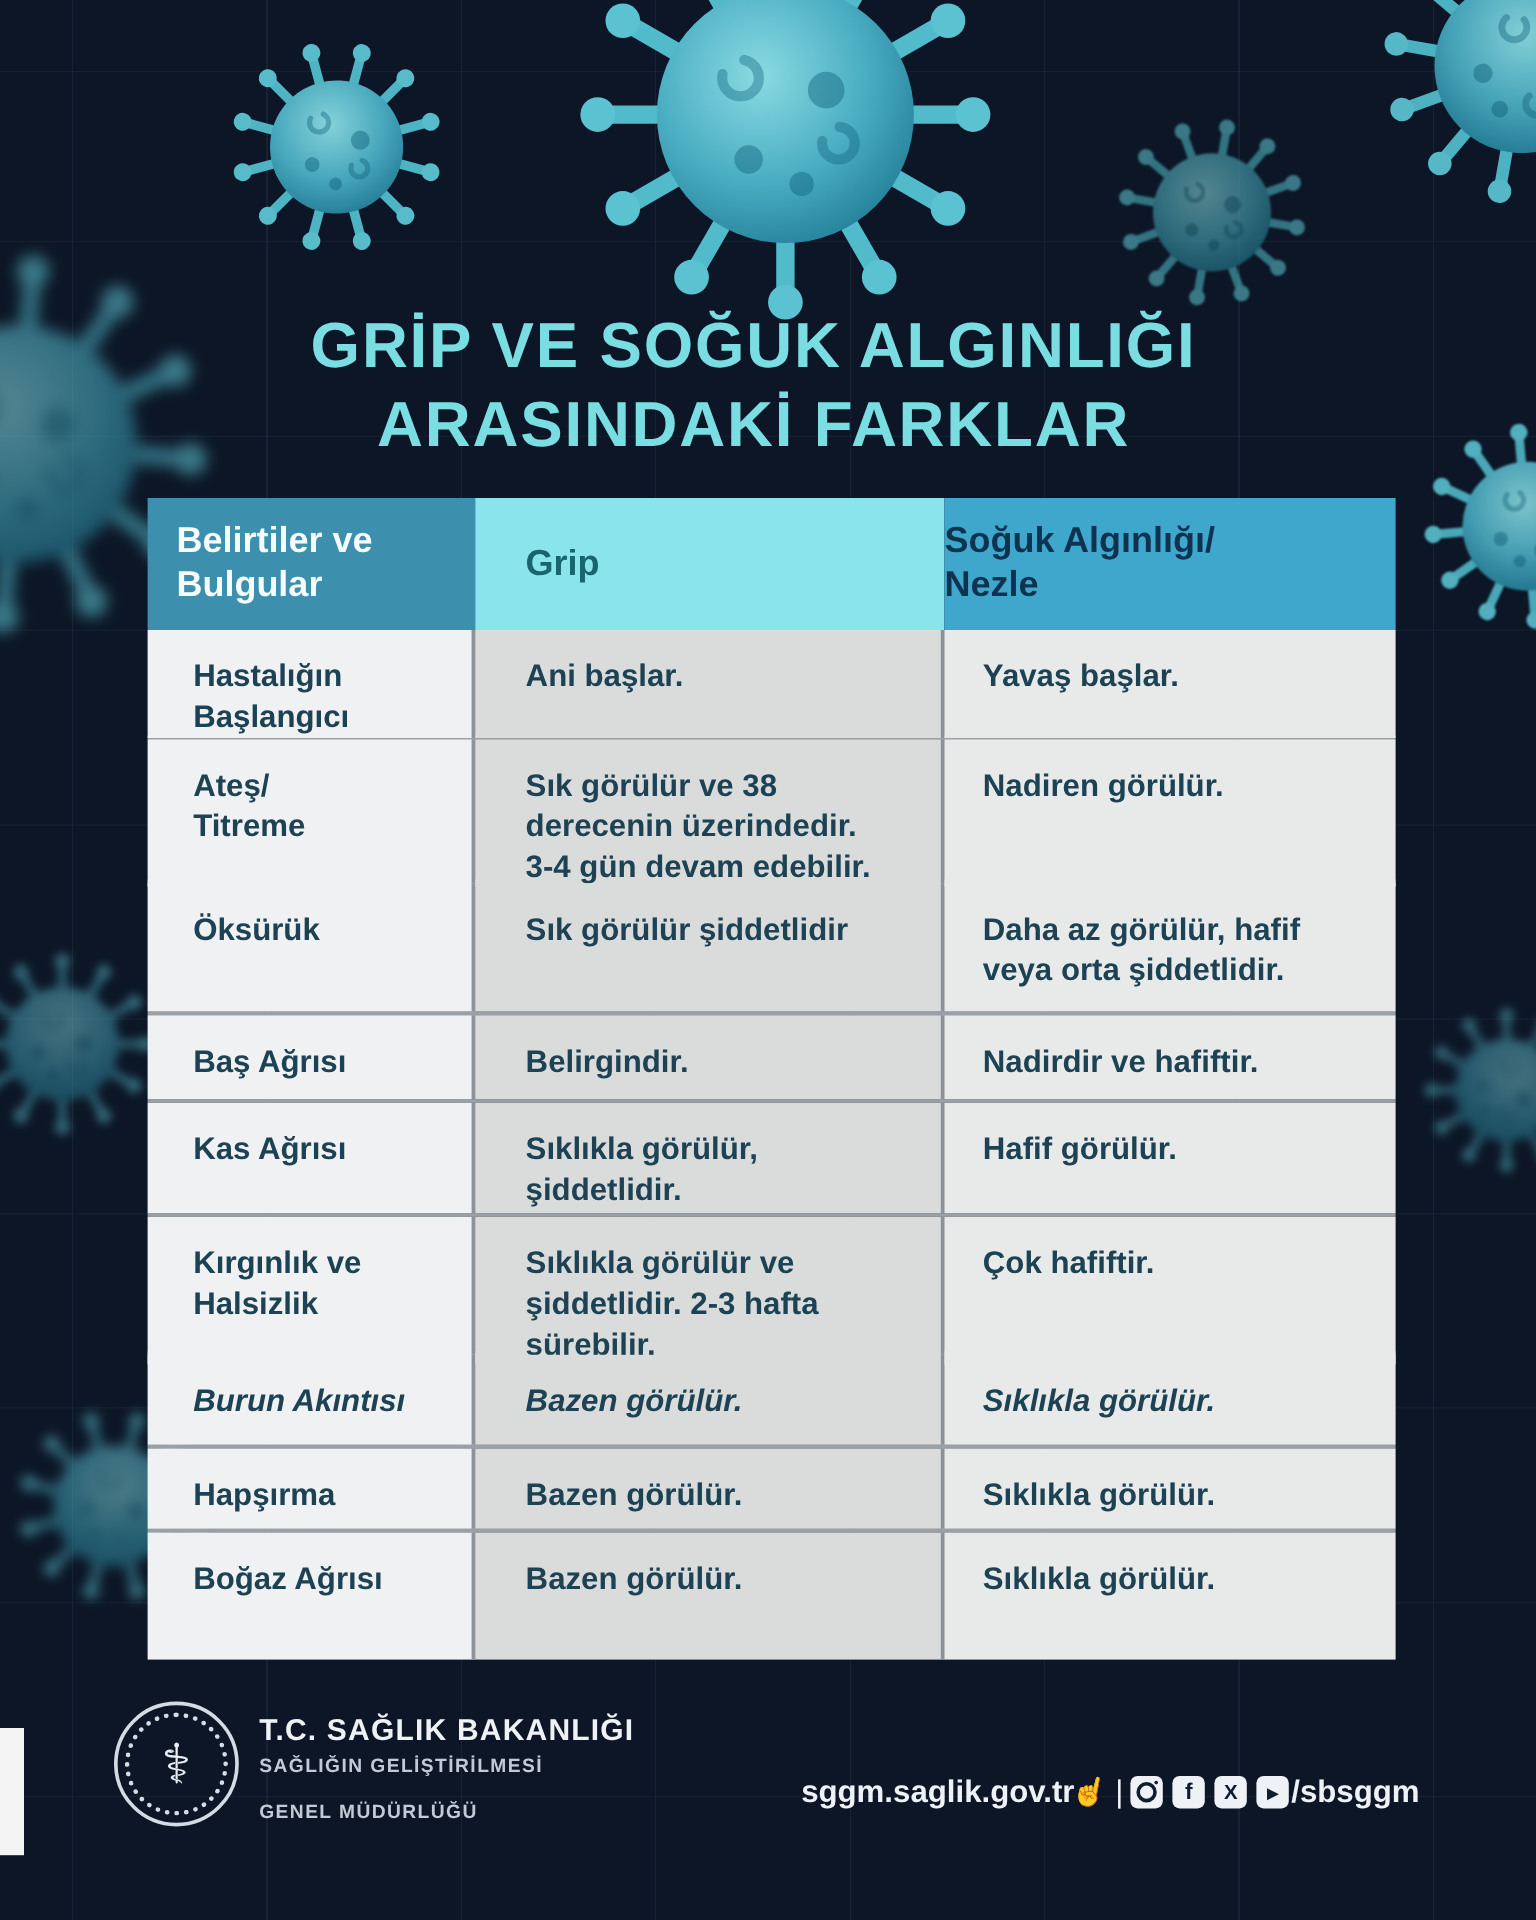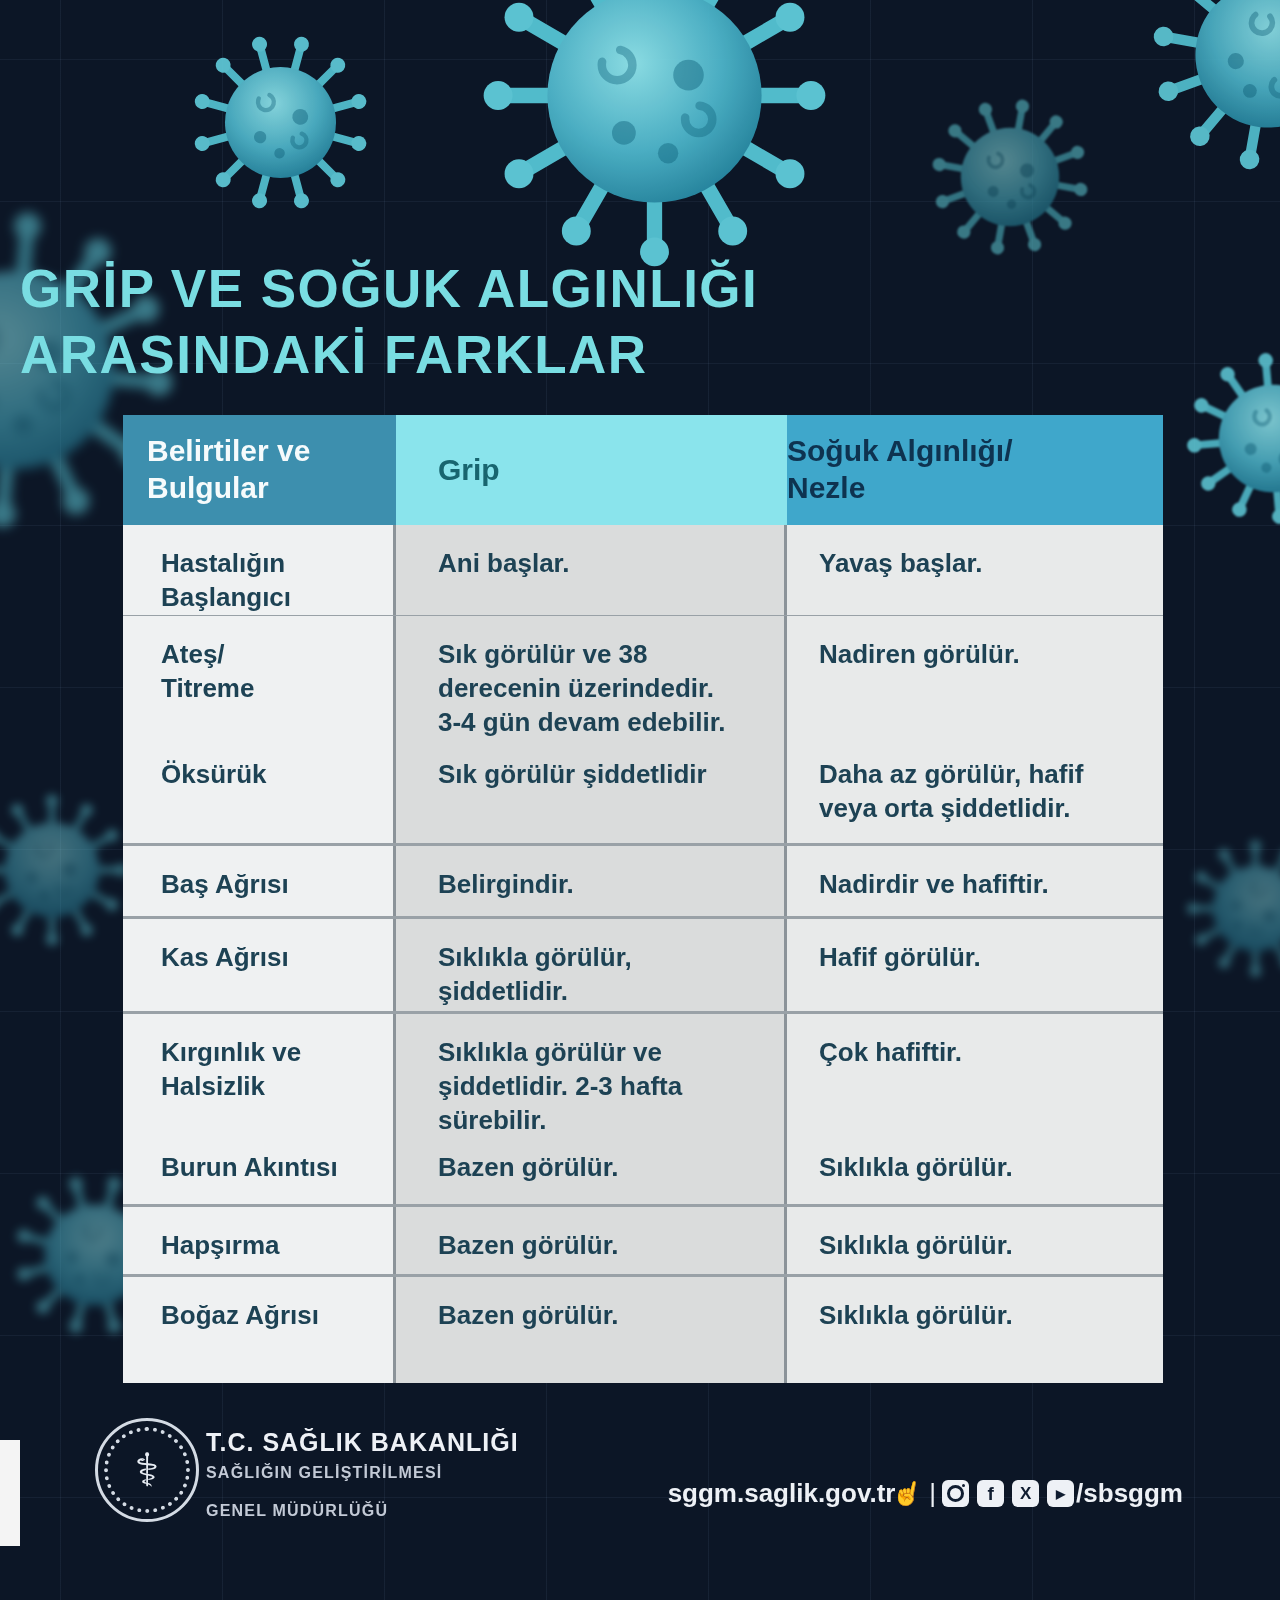--- a/index.html
+++ b/index.html
@@ -17,59 +17,59 @@
   .v2{left:476px;top:-83px;width:357px;height:357px;opacity:.96;}
   .v3{left:1147px;top:-66px;width:242px;height:242px;opacity:.9;filter:blur(.5px);}
   .v4{left:928px;top:95px;width:164px;height:164px;opacity:.7;filter:blur(1px) brightness(.8);}
   .v5{left:1183px;top:349px;width:179px;height:179px;opacity:.85;filter:blur(1px);}
   .v6{left:-150px;top:205px;width:330px;height:330px;opacity:.55;filter:blur(6px);}
   .v7{left:-27px;top:791px;width:158px;height:158px;opacity:.45;filter:blur(4px);}
   .v8{left:1184px;top:837px;width:143px;height:143px;opacity:.45;filter:blur(4px);}
   .v9{left:11px;top:1171px;width:168px;height:168px;opacity:.5;filter:blur(5px);}
 
   
-  .title{position:absolute;left:20px;top:256px;width:1240px;z-index:3;
-         text-align:left;color:#79dde2;font-weight:800;font-size:53px;
+  .title{position:absolute;left:8px;top:256px;width:1240px;z-index:3;
+         text-align:center;color:#79dde2;font-weight:800;font-size:53px;
          line-height:66px;letter-spacing:1.5px;}
 
   
   .table{position:absolute;left:123px;top:415px;width:1040px;z-index:3;}
   .thead,.trow{display:grid;grid-template-columns:273px 391px 376px;}
   .thead{height:110px;}
   .hc{display:flex;align-items:center;white-space:pre-line;font-weight:800;
       font-size:30px;line-height:1.22;box-sizing:border-box;}
   .hc1{background:#3d8fae;color:#f6fbfc;padding-left:24px;}
   .hc2{background:#8ae4ec;color:#18656f;padding-left:42px;}
   .hc3{background:#3fa7cb;color:#0e3350;}
   .tbody .trow{box-sizing:border-box;}
   .tbody .trow + .trow{border-top:3px solid #99a1a7;}
   .tbody .trow:nth-child(1){height:88px;}
   .tbody .trow:nth-child(2){height:120px;}
   .tbody .trow:nth-child(3){height:110px;}
   .tbody .trow:nth-child(4){height:73px;}
   .tbody .trow:nth-child(5){height:95px;}
   .tbody .trow:nth-child(6){height:115px;}
-  .tbody .trow:nth-child(7){height:78px;}
+  .tbody .trow:nth-child(7){height:78px;font-style:italic;}
   .tbody .trow:nth-child(8){height:70px;}
   .tbody .trow:nth-child(9){height:109px;}
   .cell{box-sizing:border-box;padding:22px 22px 0 38px;font-weight:700;
         font-size:26px;line-height:1.3;color:#1d4254;white-space:pre-line;}
   .c1{background:#eff1f2;border-right:3px solid #8b9399;}
   .c2{background:#dadcdc;border-right:3px solid #8b9399;padding-left:42px;}
   .c3{background:#e8eaea;padding-left:32px;}
 
   
   .footer{position:absolute;left:0;top:1400px;width:1280px;height:200px;z-index:3;}
   .white-tab{position:absolute;left:0;top:40px;width:20px;height:106px;background:#f4f4f4;}
   .logo{position:absolute;left:95px;top:18px;width:104px;height:104px;border-radius:50%;
         border:3px solid #d4dbe4;box-sizing:border-box;}
   .logo-dots{position:absolute;inset:6px;border-radius:50%;border:4px dotted #d4dbe4;box-sizing:border-box;}
   .logo-glyph{position:absolute;inset:0;display:flex;align-items:center;justify-content:center;
               color:#e8edf4;font-size:46px;line-height:1;}
-  .ministry{position:absolute;left:206px;top:28px;color:#eef1f6;}
+  .ministry{position:absolute;left:216px;top:28px;color:#eef1f6;}
   .ministry-title{font-size:25px;font-weight:800;letter-spacing:1px;}
   .ministry-sub{font-size:16px;font-weight:700;letter-spacing:1.2px;color:#c3cad6;margin-top:7px;}
   .ministry-sub + .ministry-sub{margin-top:20px;}
   .fright{position:absolute;right:97px;top:78px;display:flex;align-items:center;}
   .website{color:#eef1f6;font-size:26px;font-weight:800;}
   .cursor{color:#cdd5df;font-size:24px;transform:rotate(12deg);margin-left:-2px;}
   .sep{color:#eef1f6;font-size:26px;font-weight:400;margin:0 6px;}
   .sicons{display:flex;align-items:center;gap:8px;}
   .si{position:relative;width:27px;height:27px;background:#eef1f6;border-radius:6px;
       display:flex;align-items:center;justify-content:center;

